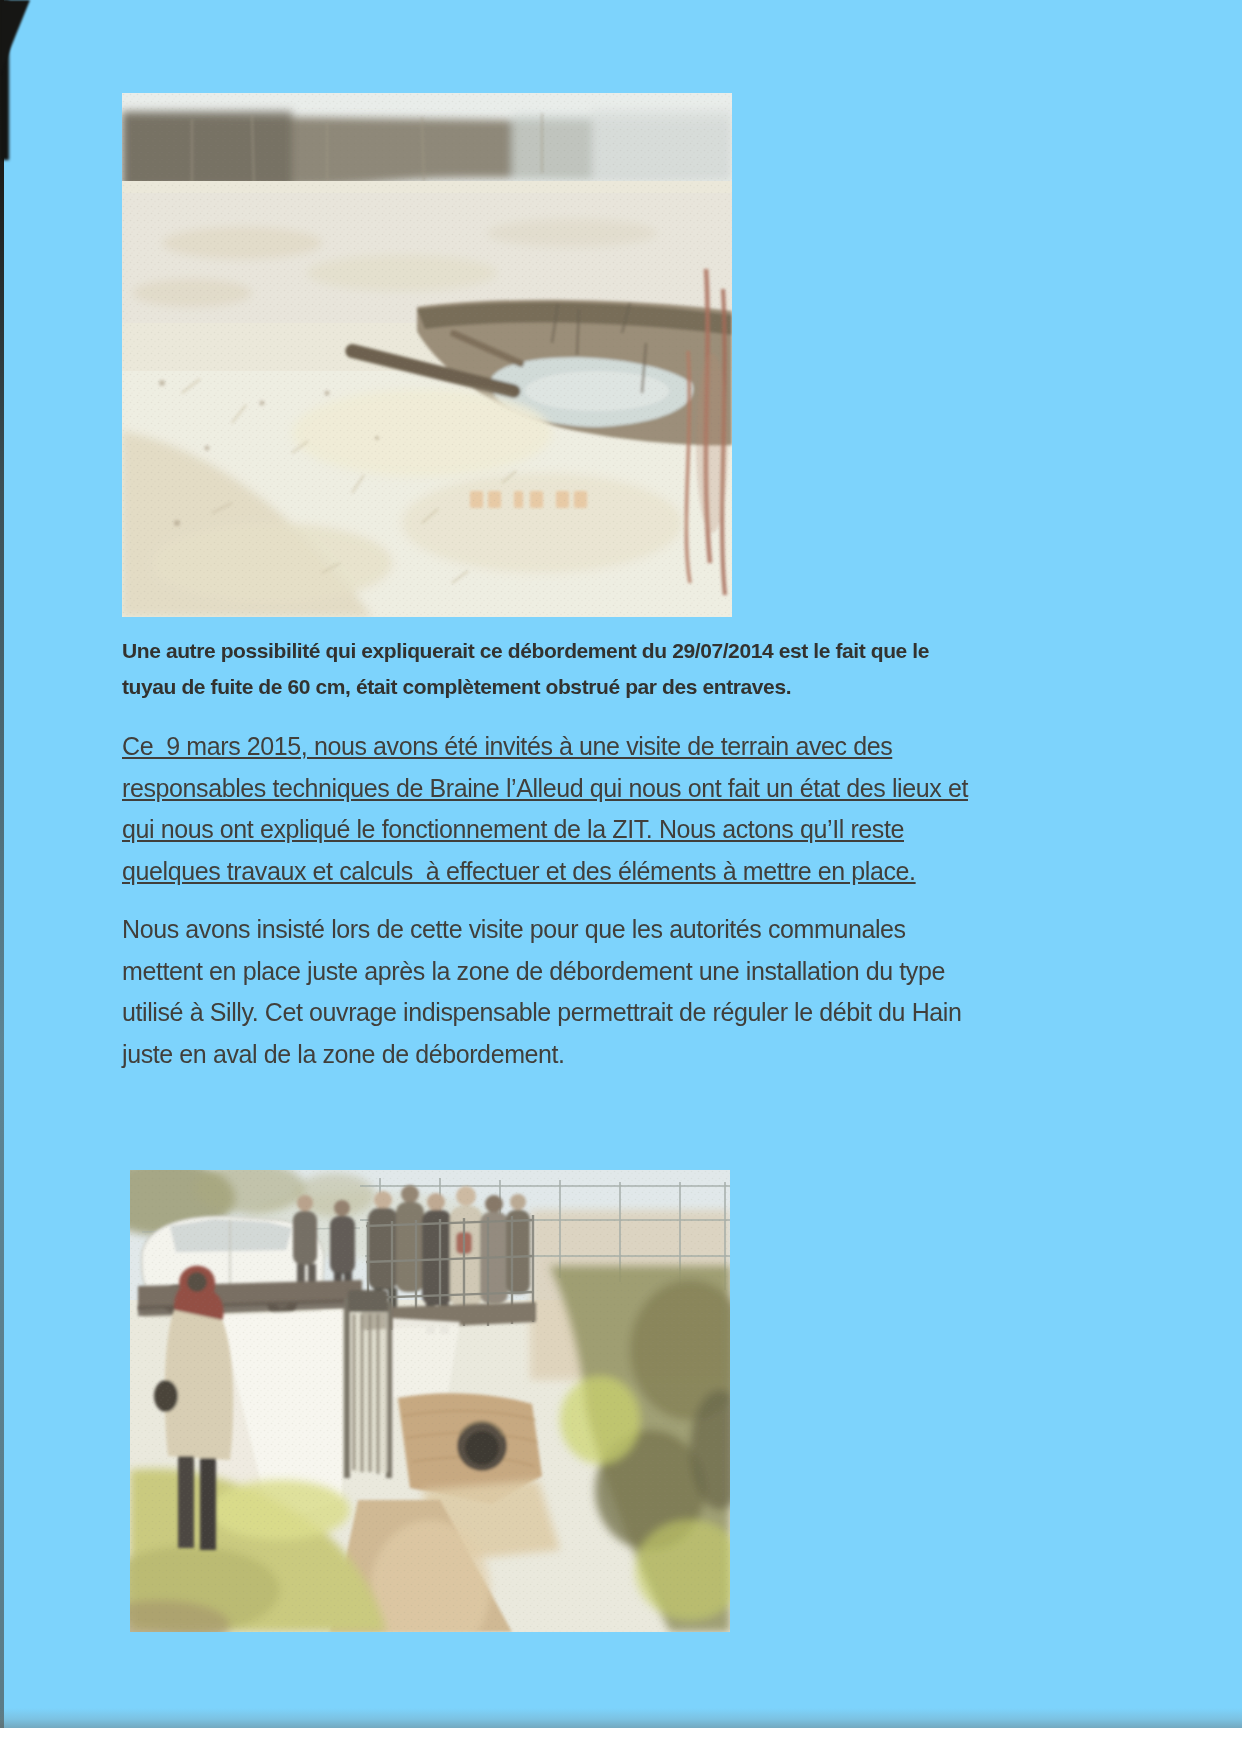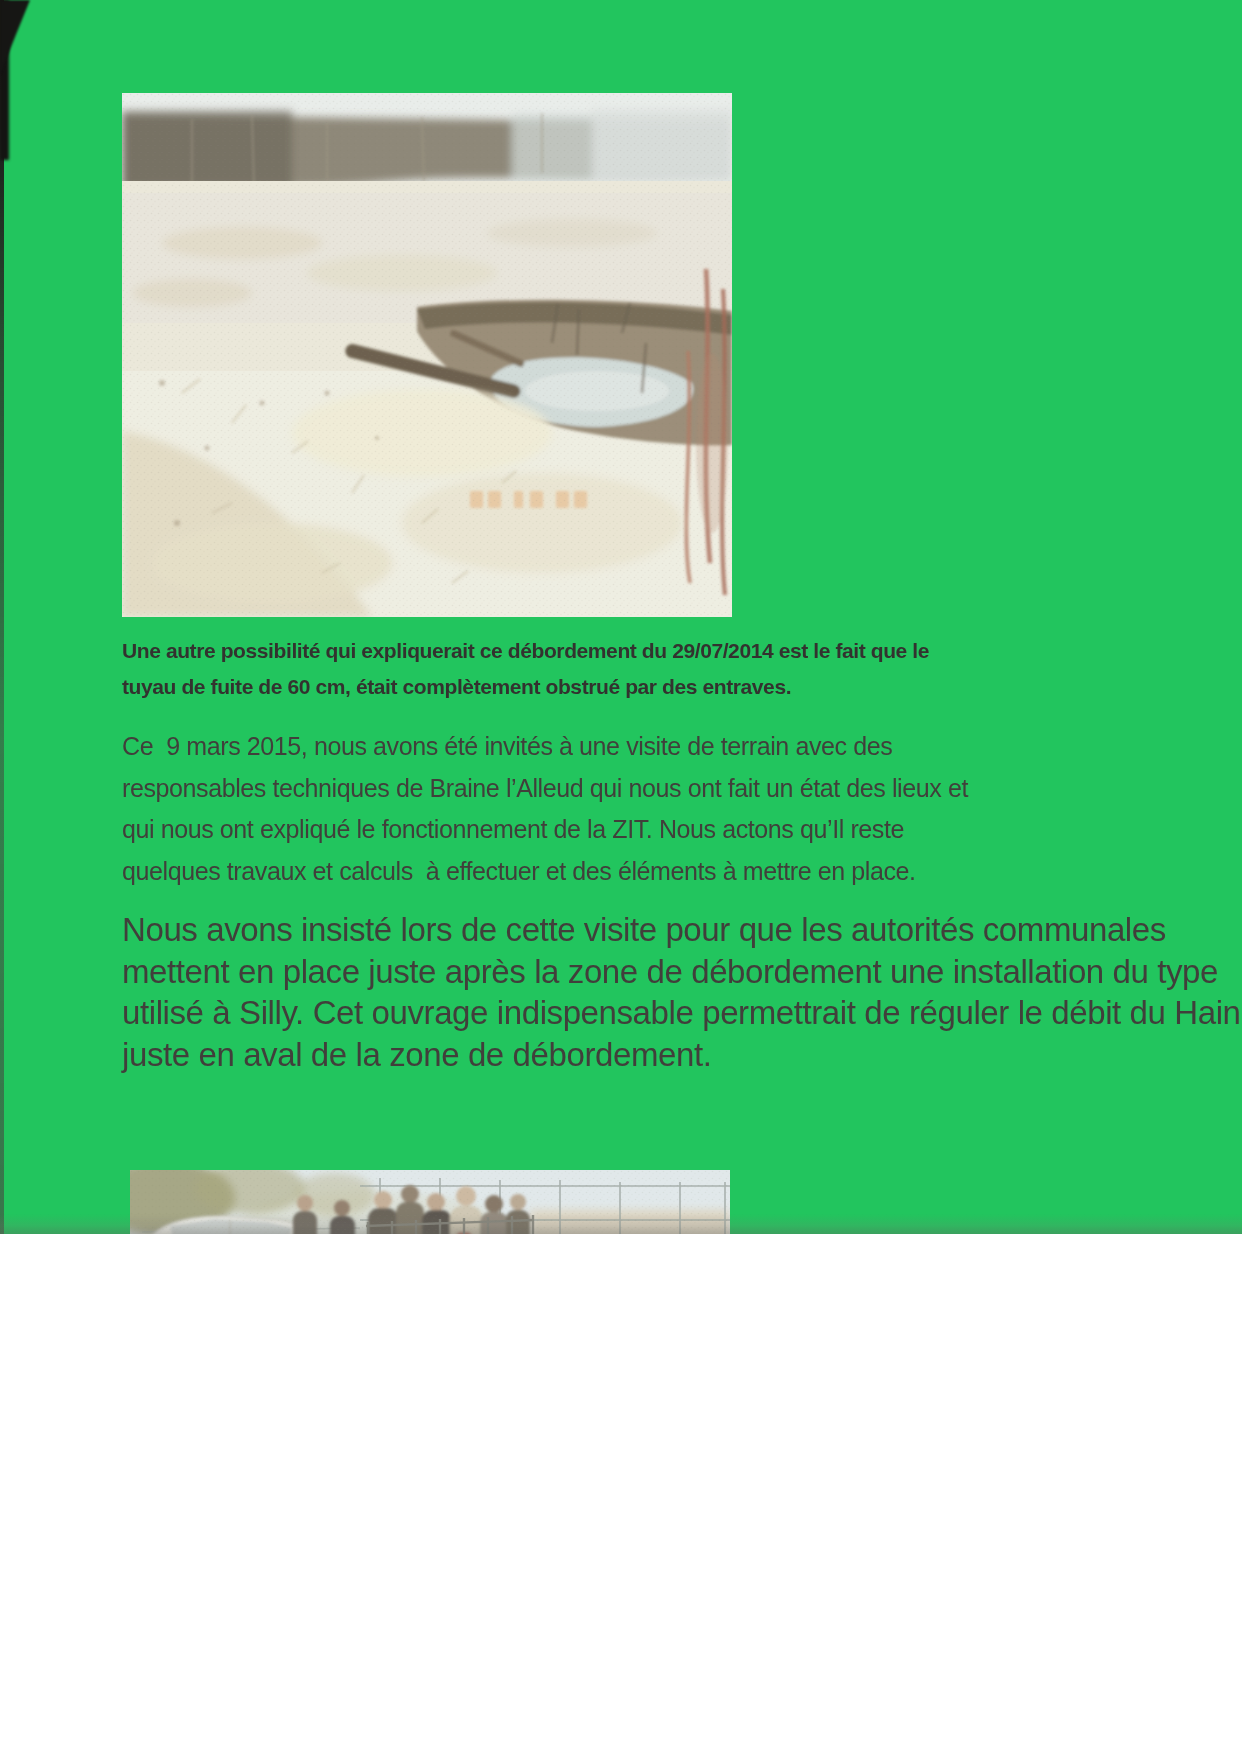--- a/index.html
+++ b/index.html
@@ -3,22 +3,22 @@
 <meta charset="utf-8">
 <style>
   html, body {
     margin: 0;
     padding: 0;
     background: #ffffff;
   }
   .page {
     position: relative;
     width: 1242px;
-    height: 1234px;
-    background: #22c55e;
+    height: 1728px;
+    background: #7dd3fc;
     overflow: hidden;
     font-family: "Liberation Sans", sans-serif;
   }
   .photo {
     position: absolute;
     margin: 0;
     padding: 0;
     line-height: 0;
   }
   .photo svg { display: block; }
@@ -39,27 +39,28 @@
   .c2 { left: 133px; top: 1639px; line-height: 28px; }
   .bodytext {
     position: absolute;
     left: 122px;
     margin: 0;
     font-size: 25px;
     line-height: 41.5px;
     letter-spacing: -0.4px;
     white-space: pre;
     color: #413f3b;
+    text-decoration: underline;
   }
   .p1 { top: 726px; }
   .pblock { position: absolute; left: 122px; top: 909px; }
   .pblock p {
     position: static;
     margin: 0;
-    font-size: 33px;
+    font-size: 25px;
     line-height: 41.5px;
     letter-spacing: -0.4px;
     white-space: pre;
     color: #413f3b;
   }
   
   .corner-wedge {
     position: absolute;
     left: 0; top: 0;
     width: 0; height: 0;

